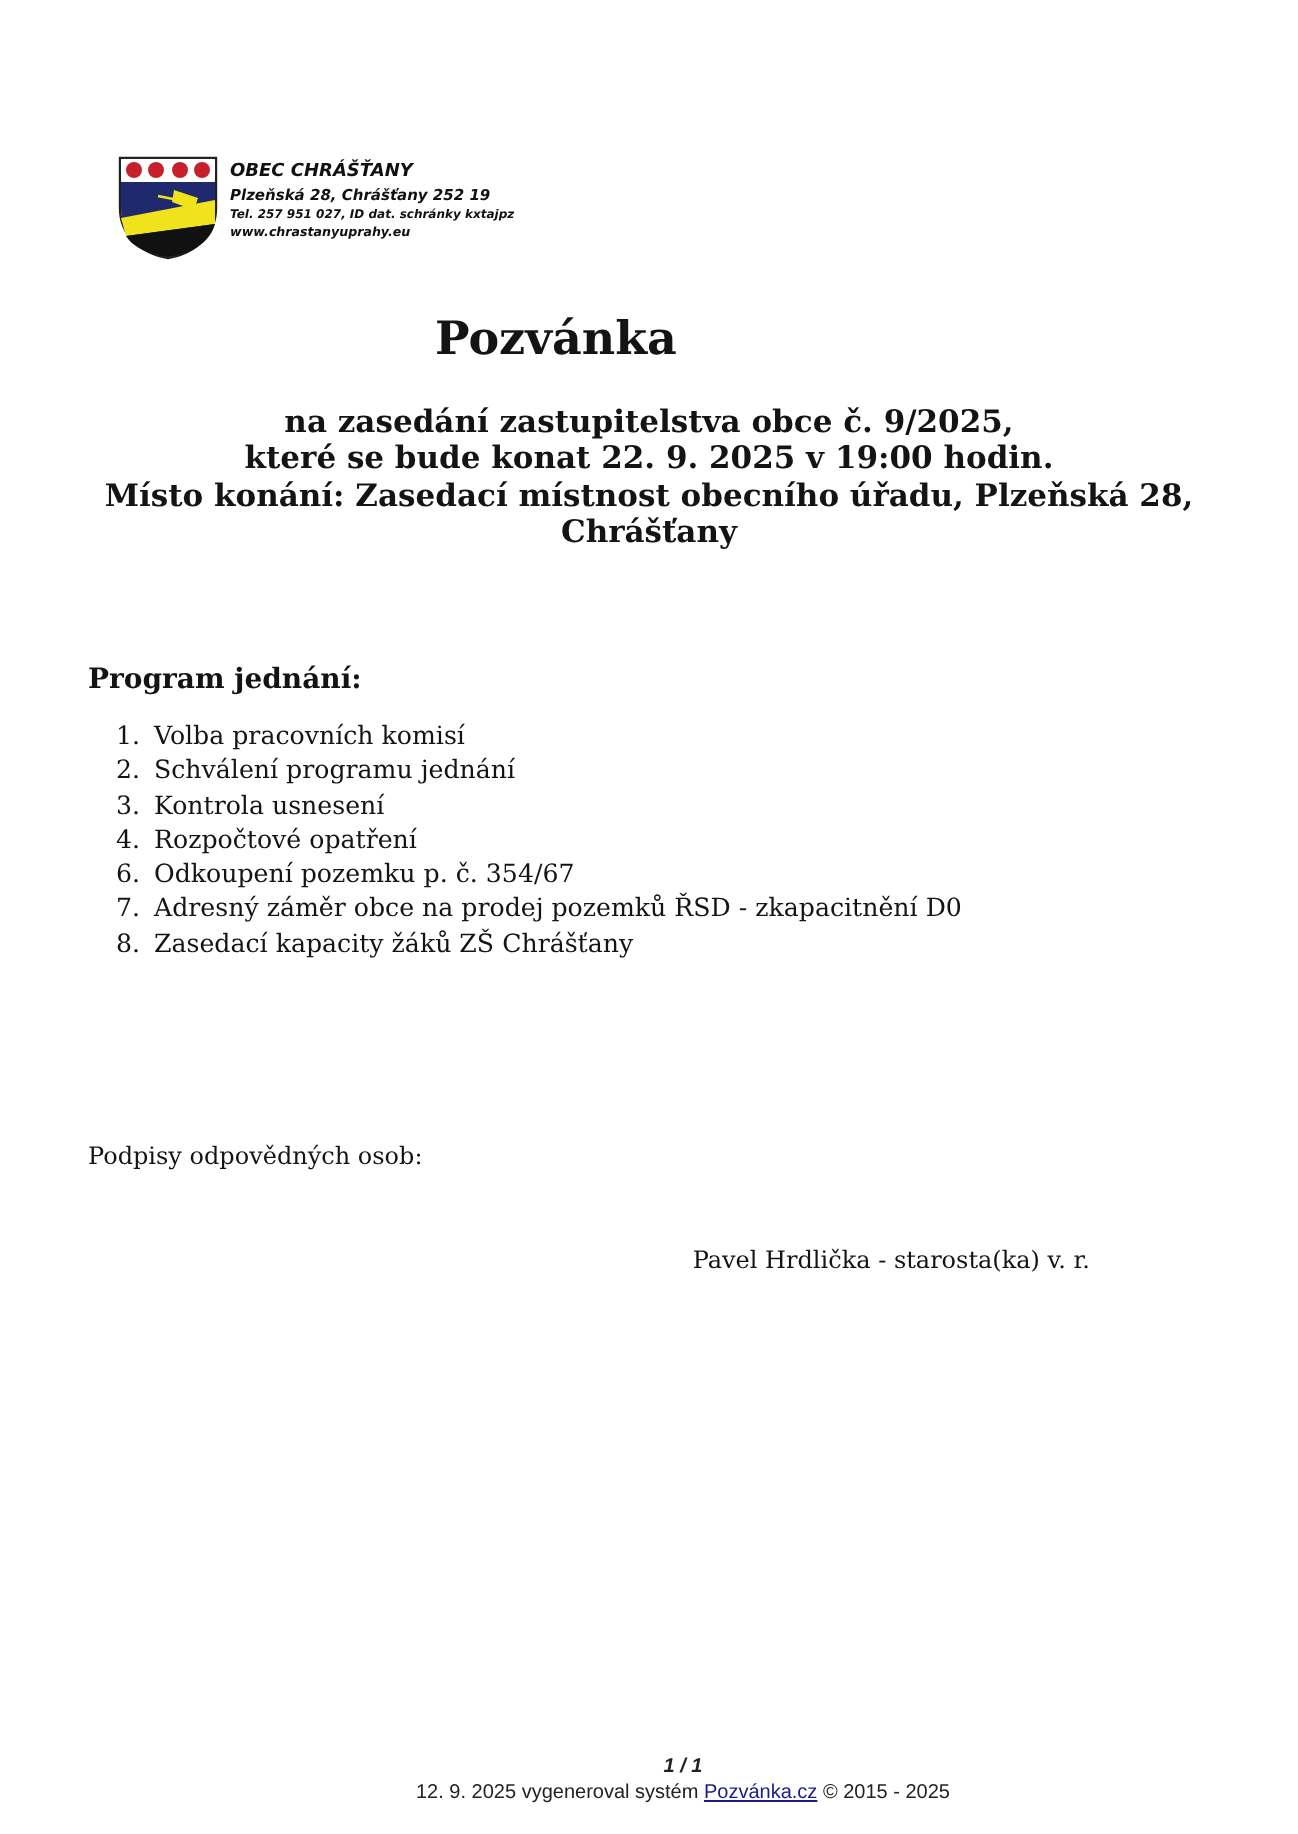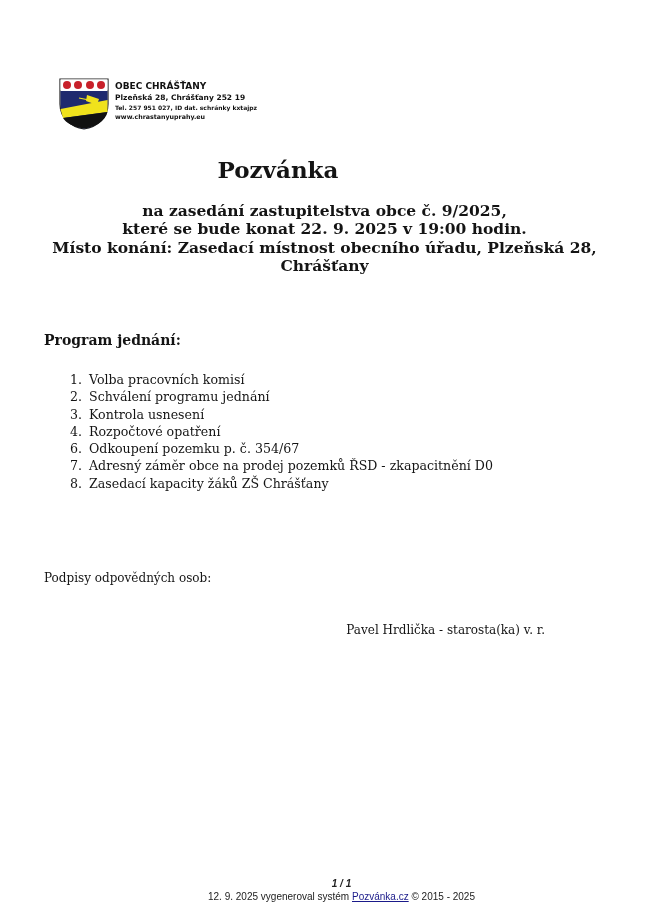--- a/index.html
+++ b/index.html
@@ -2,33 +2,33 @@
 <html><head>
 <meta charset="utf-8">
 <style>
   html, body { margin: 0; padding: 0; background: #ffffff; }
   body {
     width: 649px; height: 917px; position: relative; overflow: hidden;
     font-family: "DejaVu Serif", serif; color: #141414;
   }
   .header { position: absolute; left: 59px; top: 78px; height: 54px; }
   .crest { position: absolute; left: 0; top: 0; width: 50px; height: 52px; }
-  .org { position: absolute; left: 56px; top: 3px; font-family: "DejaVu Sans", sans-serif; color: #111; white-space: nowrap; }
+  .org { position: absolute; left: 56px; top: 3px; font-family: "DejaVu Sans", sans-serif; color: #111; white-space: nowrap; font-style: italic; }
   .org-name { font-size: 9px; font-weight: bold; line-height: 11px; }
   .org-addr { font-size: 7.5px; font-weight: bold; line-height: 11px; }
   .org-tel { font-size: 6px; font-weight: bold; line-height: 9px; }
   .org-web { font-size: 6.3px; font-weight: bold; line-height: 9px; }
 
   .title { position: absolute; left: 0; width: 556px; top: 155px; text-align: center;
     font-size: 23px; font-weight: bold; line-height: 30px; }
   .subtitle { position: absolute; left: 40px; width: 569px; top: 202px; text-align: center;
     font-size: 15.5px; font-weight: bold; line-height: 18.3px; }
 
   .program-heading { position: absolute; left: 44px; top: 330px; font-size: 14px; font-weight: bold; line-height: 20px; }
-  .program-list { position: absolute; left: 58px; top: 359px; margin: 12px; padding: 0; list-style: none;
+  .program-list { position: absolute; left: 58px; top: 359px; margin: 0; padding: 0; list-style: none;
     font-size: 12.6px; line-height: 17.3px; }
   .program-list li { white-space: nowrap; }
   .program-list .num { display: inline-block; width: 19px; }
 
   .signatures-label { position: absolute; left: 44px; top: 570px; font-size: 12px; line-height: 16px; }
   .signer { position: absolute; right: 104px; top: 622px; font-size: 12px; line-height: 16px; white-space: nowrap; }
 
   .footer { position: absolute; left: 17px; width: 649px; top: 877px; text-align: center;
     font-family: Liberation Sans, sans-serif; font-size: 10px; line-height: 13px; color: #222; }
   .page-num { font-weight: bold; font-style: italic; }

